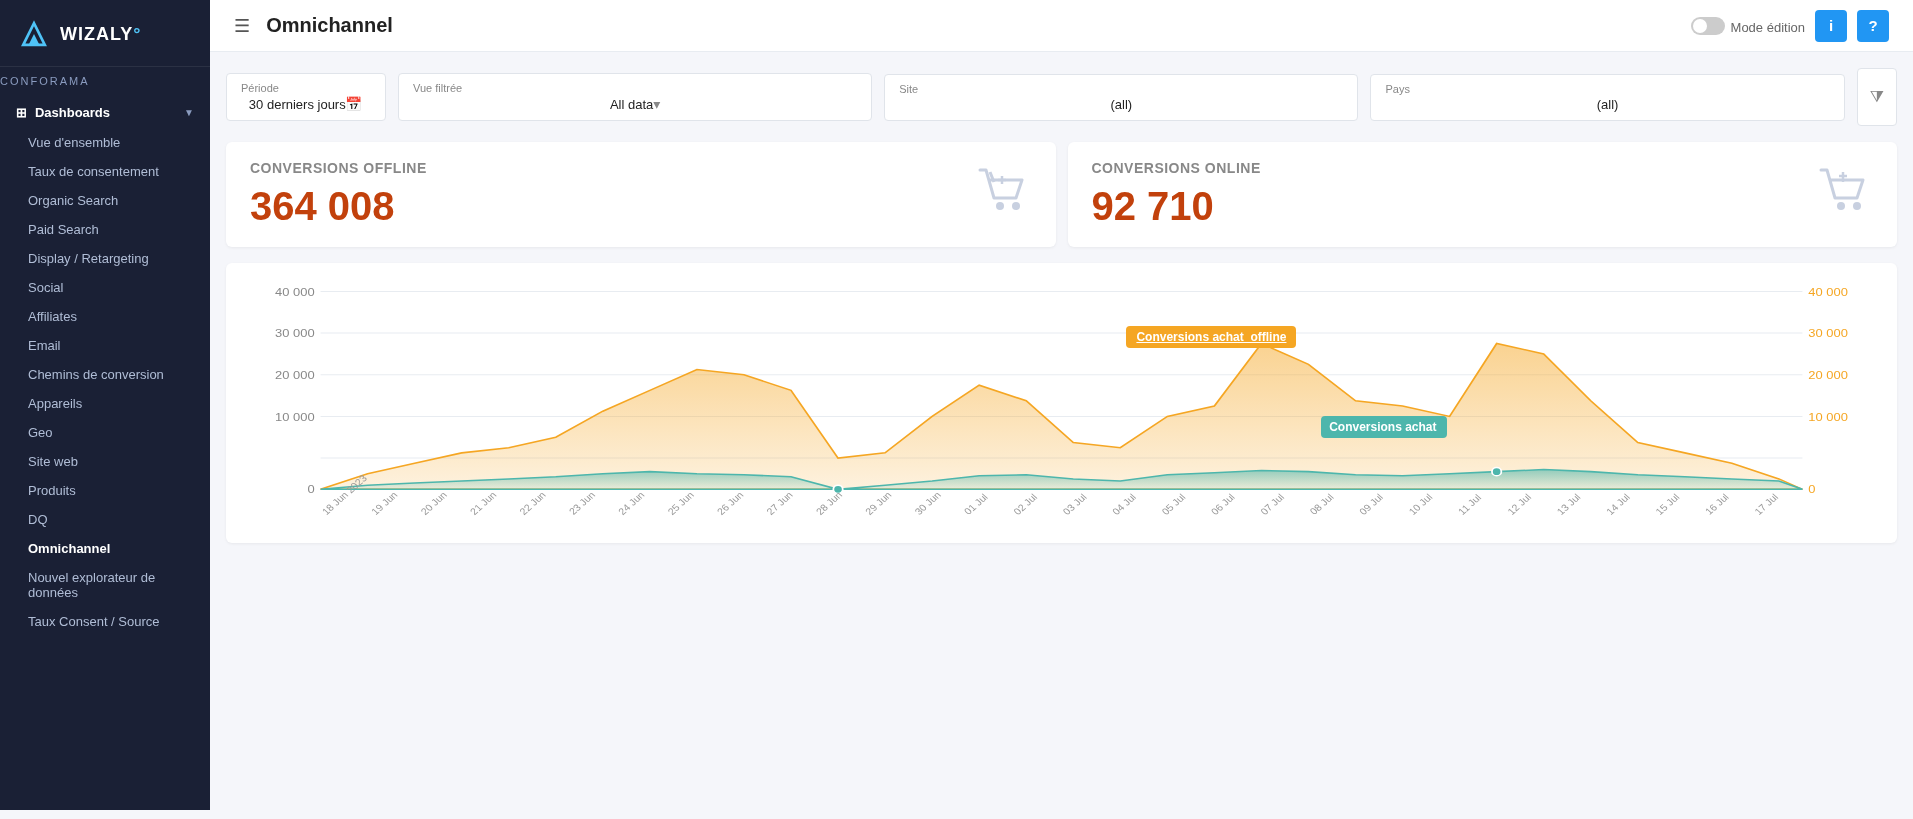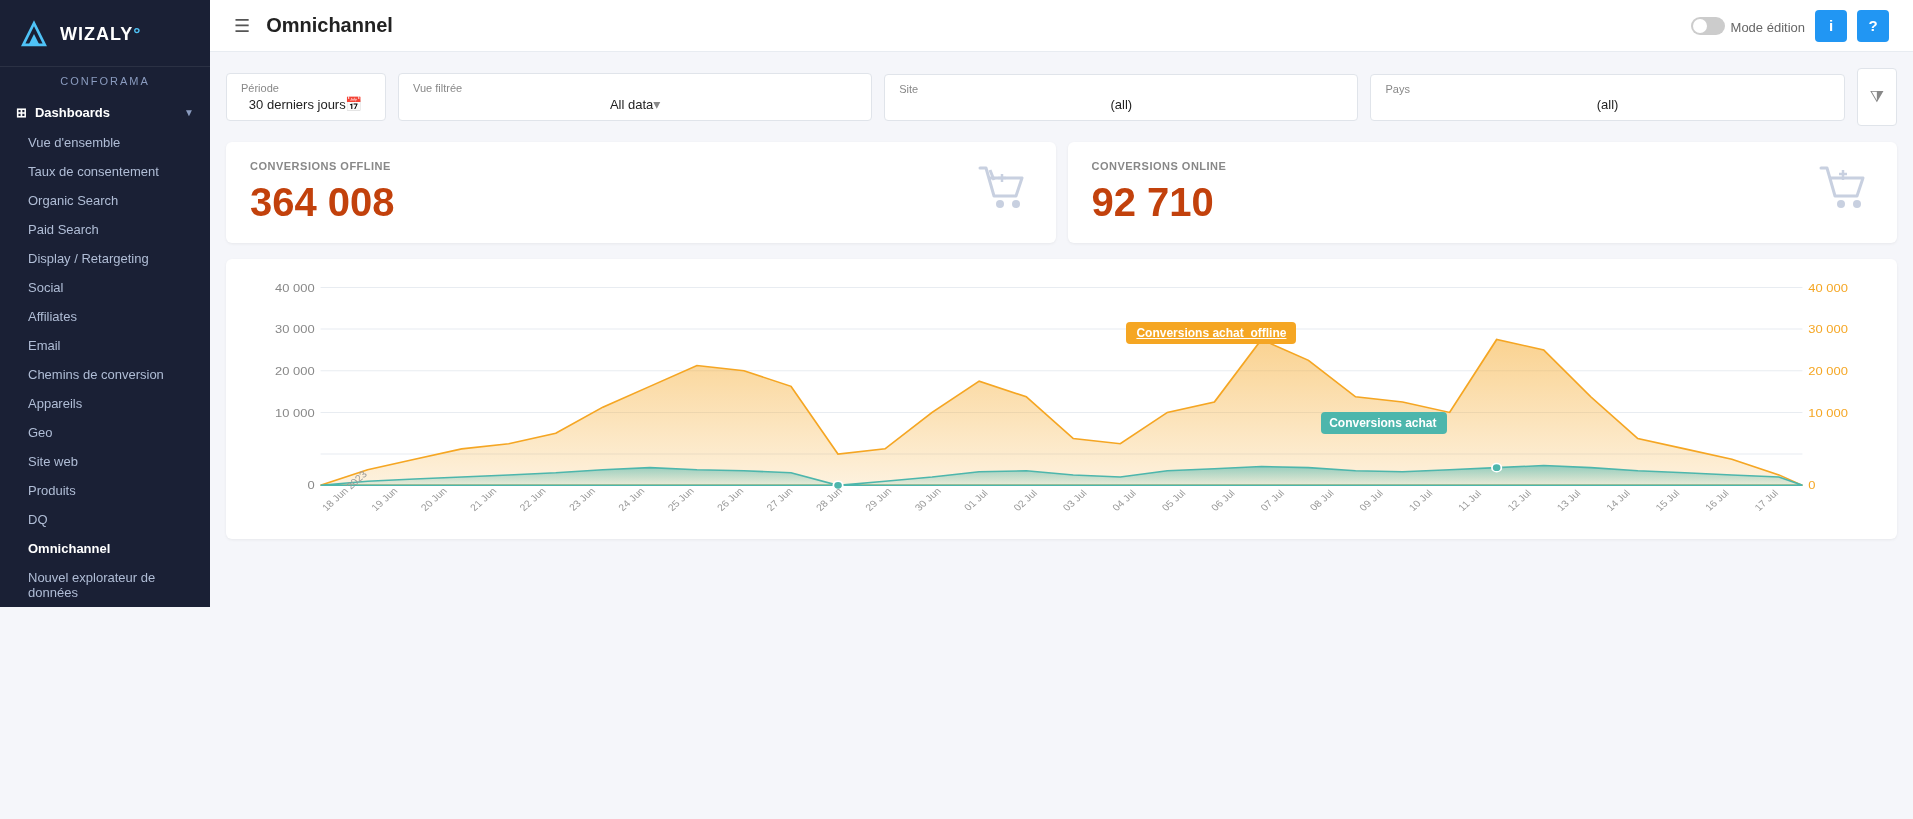--- a/index.html
+++ b/index.html
@@ -6,21 +6,21 @@
     body { font-family: 'Segoe UI', Arial, sans-serif; background: #f5f6fa; display: flex; height: 819px; overflow: hidden; }
 
     
     .sidebar {
       width: 210px;
       min-width: 210px;
       background: #1a2035;
       color: #fff;
       display: flex;
       flex-direction: column;
-      height: 607px;
+      height: 810px;
       overflow-y: auto;
     }
     .sidebar-logo {
       display: flex;
       align-items: center;
       padding: 16px 16px 14px 16px;
       border-bottom: 1px solid rgba(255,255,255,0.08);
     }
     .logo-icon {
       width: 36px;
@@ -30,21 +30,21 @@
     .sidebar-brand {
       font-size: 18px;
       font-weight: 700;
       color: #fff;
       letter-spacing: 1px;
     }
     .sidebar-brand span { color: #4fc3f7; }
     .sidebar-company {
       font-size: 11px;
       color: #8a9bbf;
-      text-align: center;
+      text-align: left;
       padding: 8px 0 4px 0;
       letter-spacing: 2px;
       text-transform: uppercase;
     }
     .sidebar-section {
       padding: 4px 0;
     }
     .sidebar-section-header {
       display: flex;
       align-items: center;
@@ -212,21 +212,21 @@
       background: #fff;
       border-radius: 6px;
       padding: 18px 24px;
       flex: 1;
       display: flex;
       align-items: center;
       justify-content: space-between;
       box-shadow: 0 1px 3px rgba(0,0,0,0.06);
     }
     .kpi-label {
-      font-size: 11px;
+      font-size: 14px;
       color: #888;
       text-transform: uppercase;
       letter-spacing: 0.5px;
       margin-bottom: 8px;
       font-weight: 600;
     }
     .kpi-value {
       font-size: 40px;
       font-weight: 700;
       color: #c2410c;

